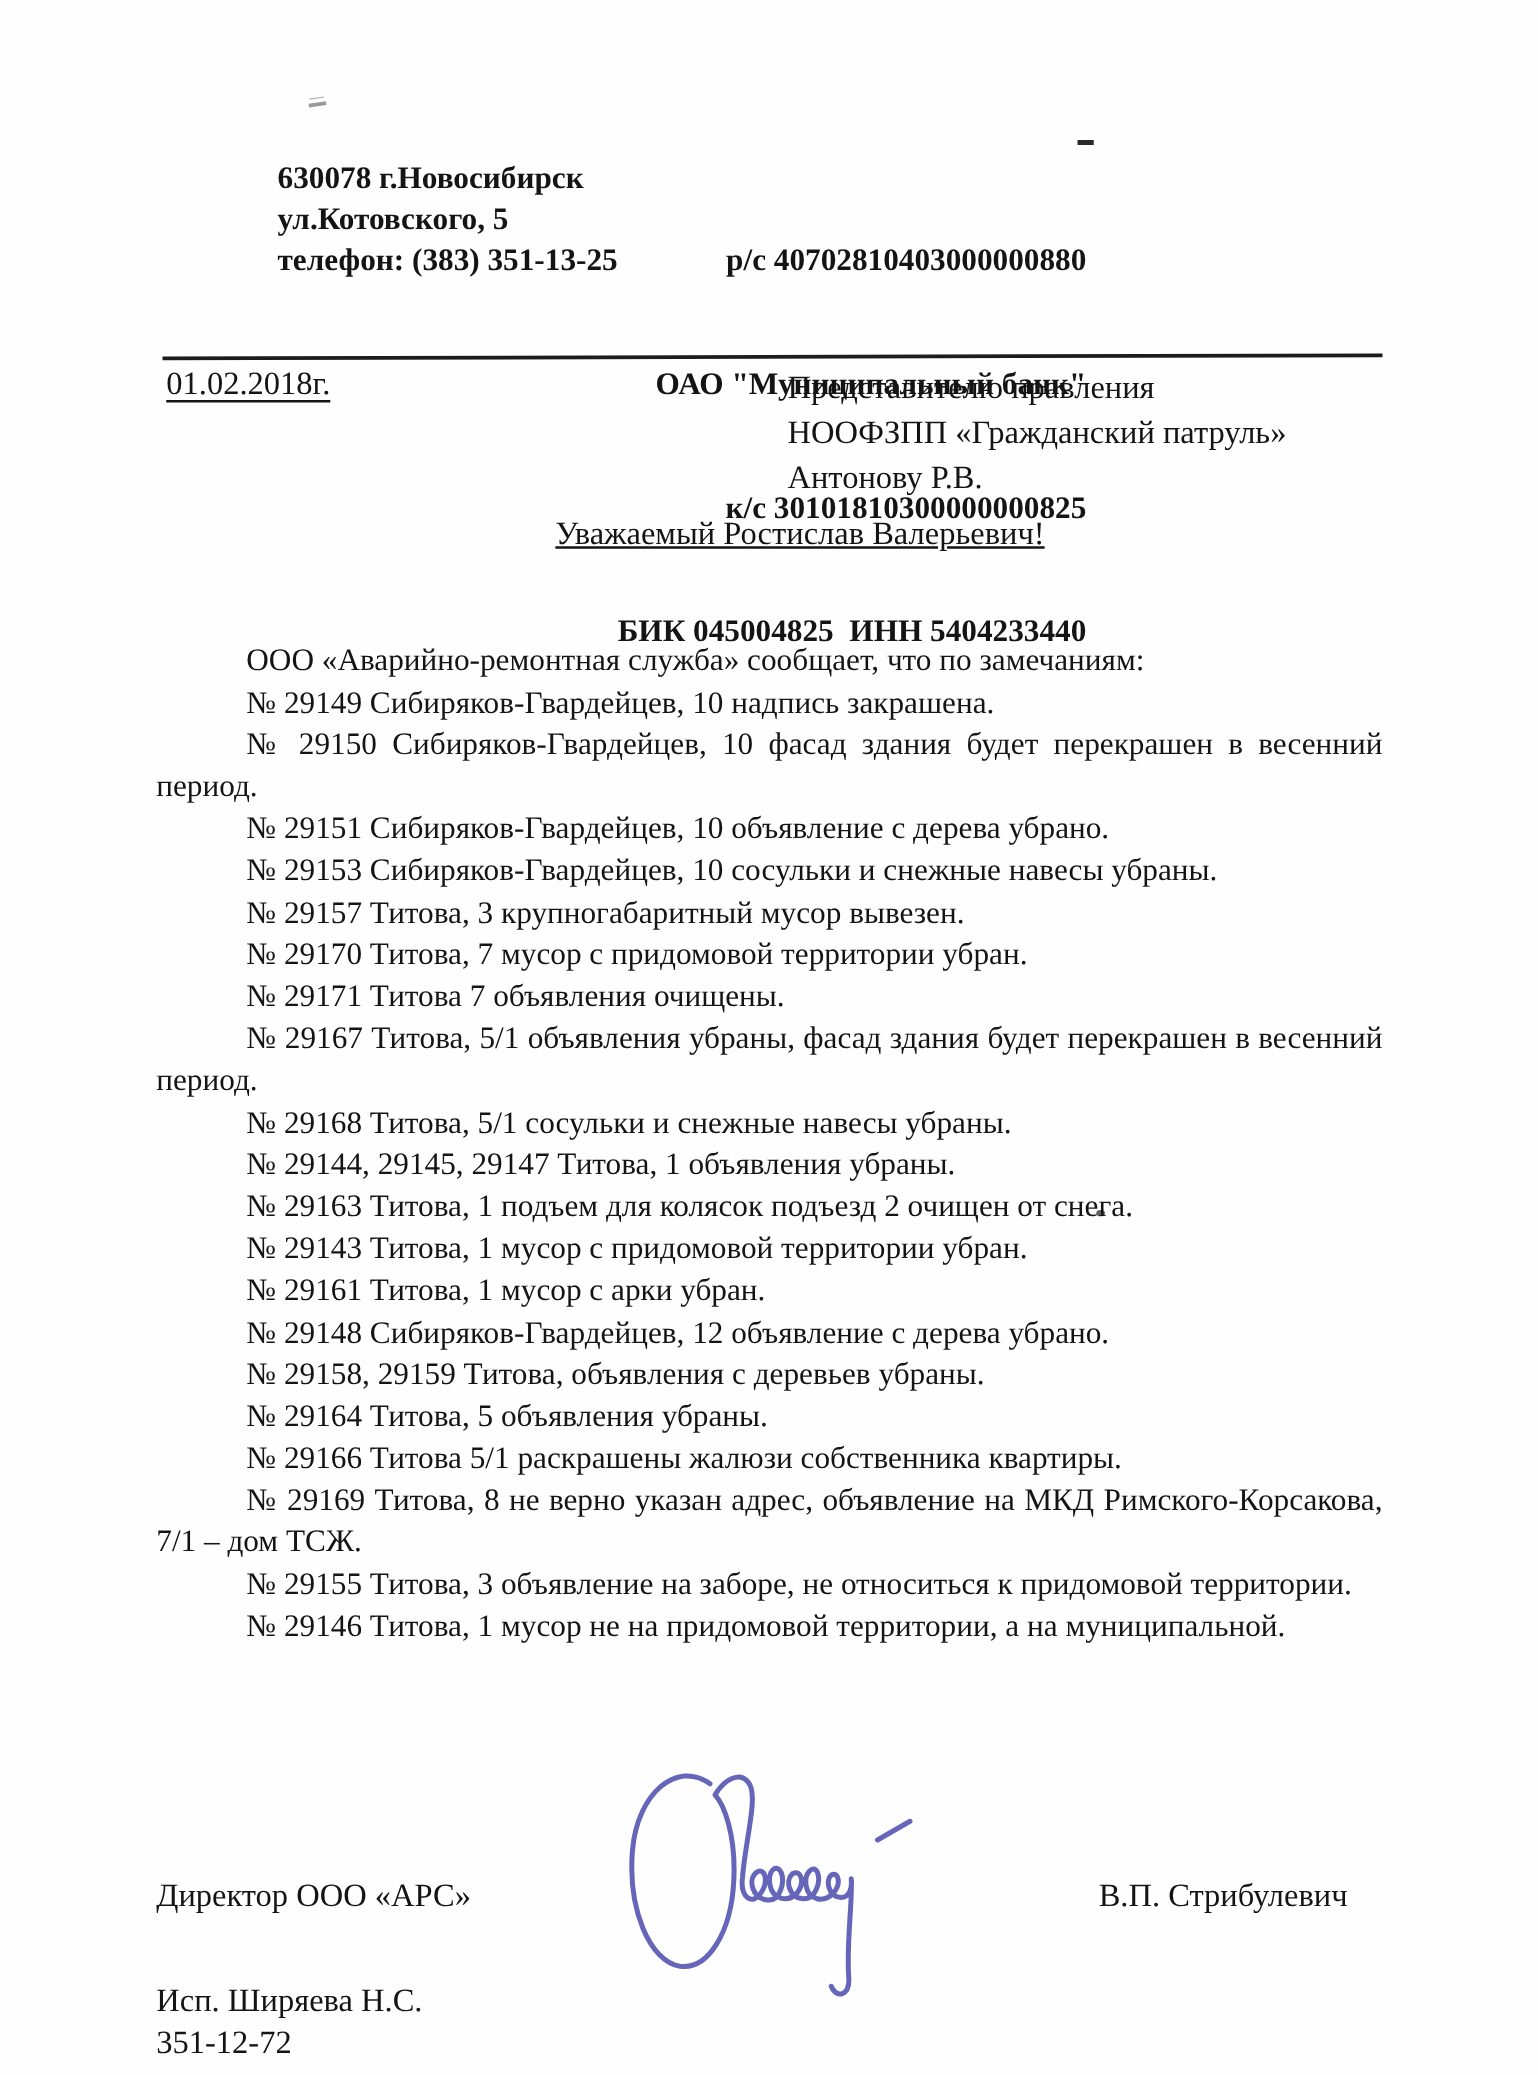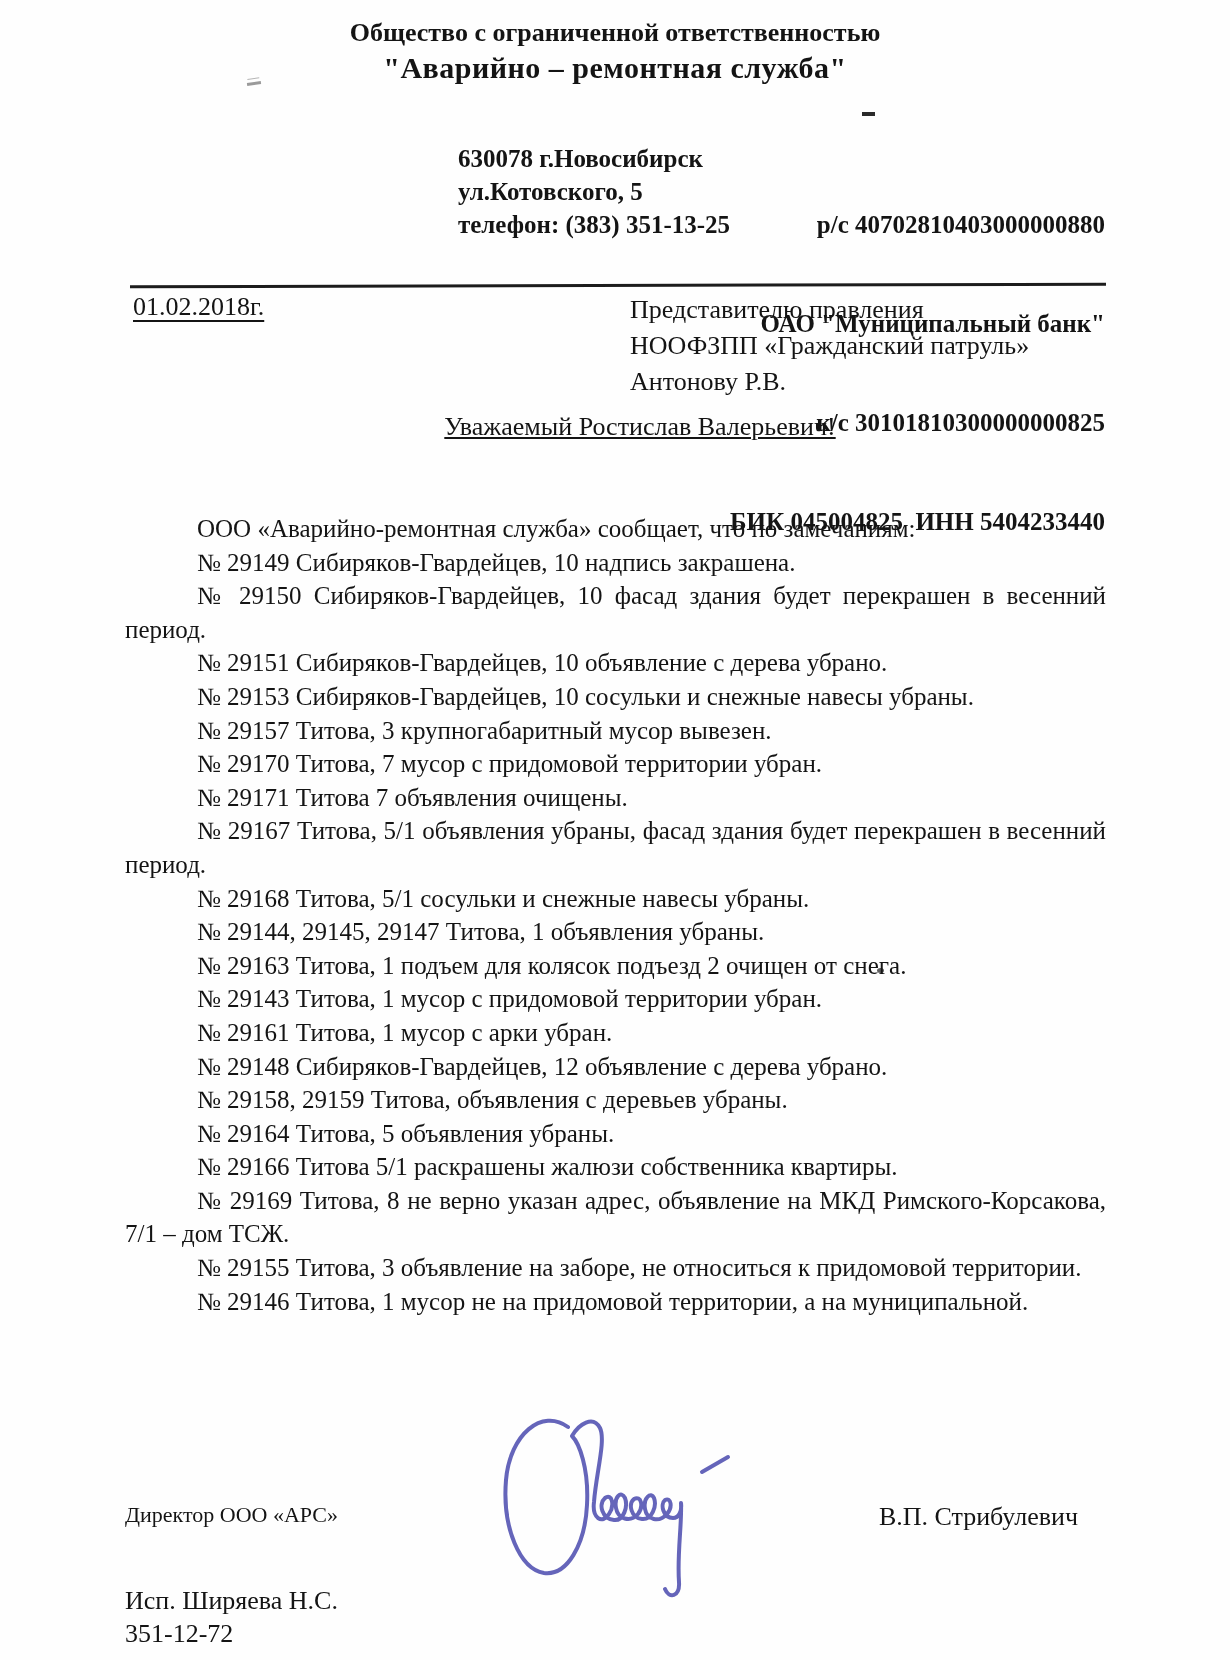--- a/index.html
+++ b/index.html
@@ -9,55 +9,51 @@
     margin:0 auto;
     background:#fefefe;
     font-family:"Liberation Serif","DejaVu Serif",serif;
     color:#141414;
     overflow:hidden;
   }
   
   .letterhead { position:absolute; top:16px; left:0; width:100%; text-align:center; font-weight:bold; }
   .org-type { font-size:26px; line-height:34px; }
   .org-name { font-size:30px; line-height:36px; letter-spacing:0.5px; }
-  .contacts { position:absolute; top:126px; left:222px; right:125px; display:flex; justify-content:flex-end; font-weight:bold; font-size:25px; line-height:33px;margin-top:16px; }
+  .contacts { position:absolute; top:126px; left:222px; right:125px; display:flex; justify-content:flex-start; font-weight:bold; font-size:25px; line-height:33px; }
   .contacts .bank { text-align:right; white-space:pre-wrap; }
   .rule { position:absolute; top:284px; left:130px; width:976px; height:3px; background:#1c1c1c; transform:rotate(-0.15deg); }
   
   .date { position:absolute; top:292px; left:133px; font-size:26px; text-decoration:underline; text-underline-offset:5px; }
   .addressee { position:absolute; top:292px; left:630px; font-size:26px; line-height:36px; }
   .salutation { position:absolute; top:412px; left:50px; width:1180px; text-align:center; font-size:26px;text-decoration:underline; }
   
   .body { position:absolute; top:512px; left:125px; width:981px; font-size:25px; line-height:33.6px; text-align:justify; }
   .body p { margin:0; text-indent:72px; }
   
-  .signoff-left  { position:absolute; top:1502px; left:125px;  font-size:22px; }
+  .signoff-left  { position:absolute; top:1502px; left:125px;  font-size:26px; }
   .signoff-right { position:absolute; top:1502px; right:152px; font-size:26px; }
   .footer { position:absolute; top:1560px; left:125px; font-size:26px; line-height:33px;margin-top:24px; }
   
   .signature { position:absolute; top:1352px; left:468px; width:300px; height:260px; }
   
   .artifact { position:absolute; background:#9a9a9a; }
   .a1 { top:82px; left:247px; width:14px; height:3px; transform:rotate(-8deg); box-shadow:0 -5px 0 -1px #b5b5b5; }
   .a2 { top:112px; left:862px; width:13px; height:4px; background:#2a2a2a; }
   .a3 { top:968px; left:877px; width:7px; height:5px; border-radius:50%; background:#5f5f5f; }
 </style>
 </head>
 <body>
 
 <div class="page">
 
   <div class="artifact a1"></div>
   <div class="artifact a2"></div>
   <div class="artifact a3"></div>
 
-  <div class="letterhead">
-    <div class="org-type">Общество с ограниченной ответственностью</div>
-    <div class="org-name">"Аварийно – ремонтная служба"</div>
-  </div>
 
   <div class="contacts">
     <div class="addr">
       <div>630078 г.Новосибирск</div>
       <div>ул.Котовского, 5</div>
       <div>телефон: (383) 351-13-25</div>
     </div>
     <div class="bank">
       <div>р/с 40702810403000000880</div>
       <div>ОАО "Муниципальный банк"</div>

